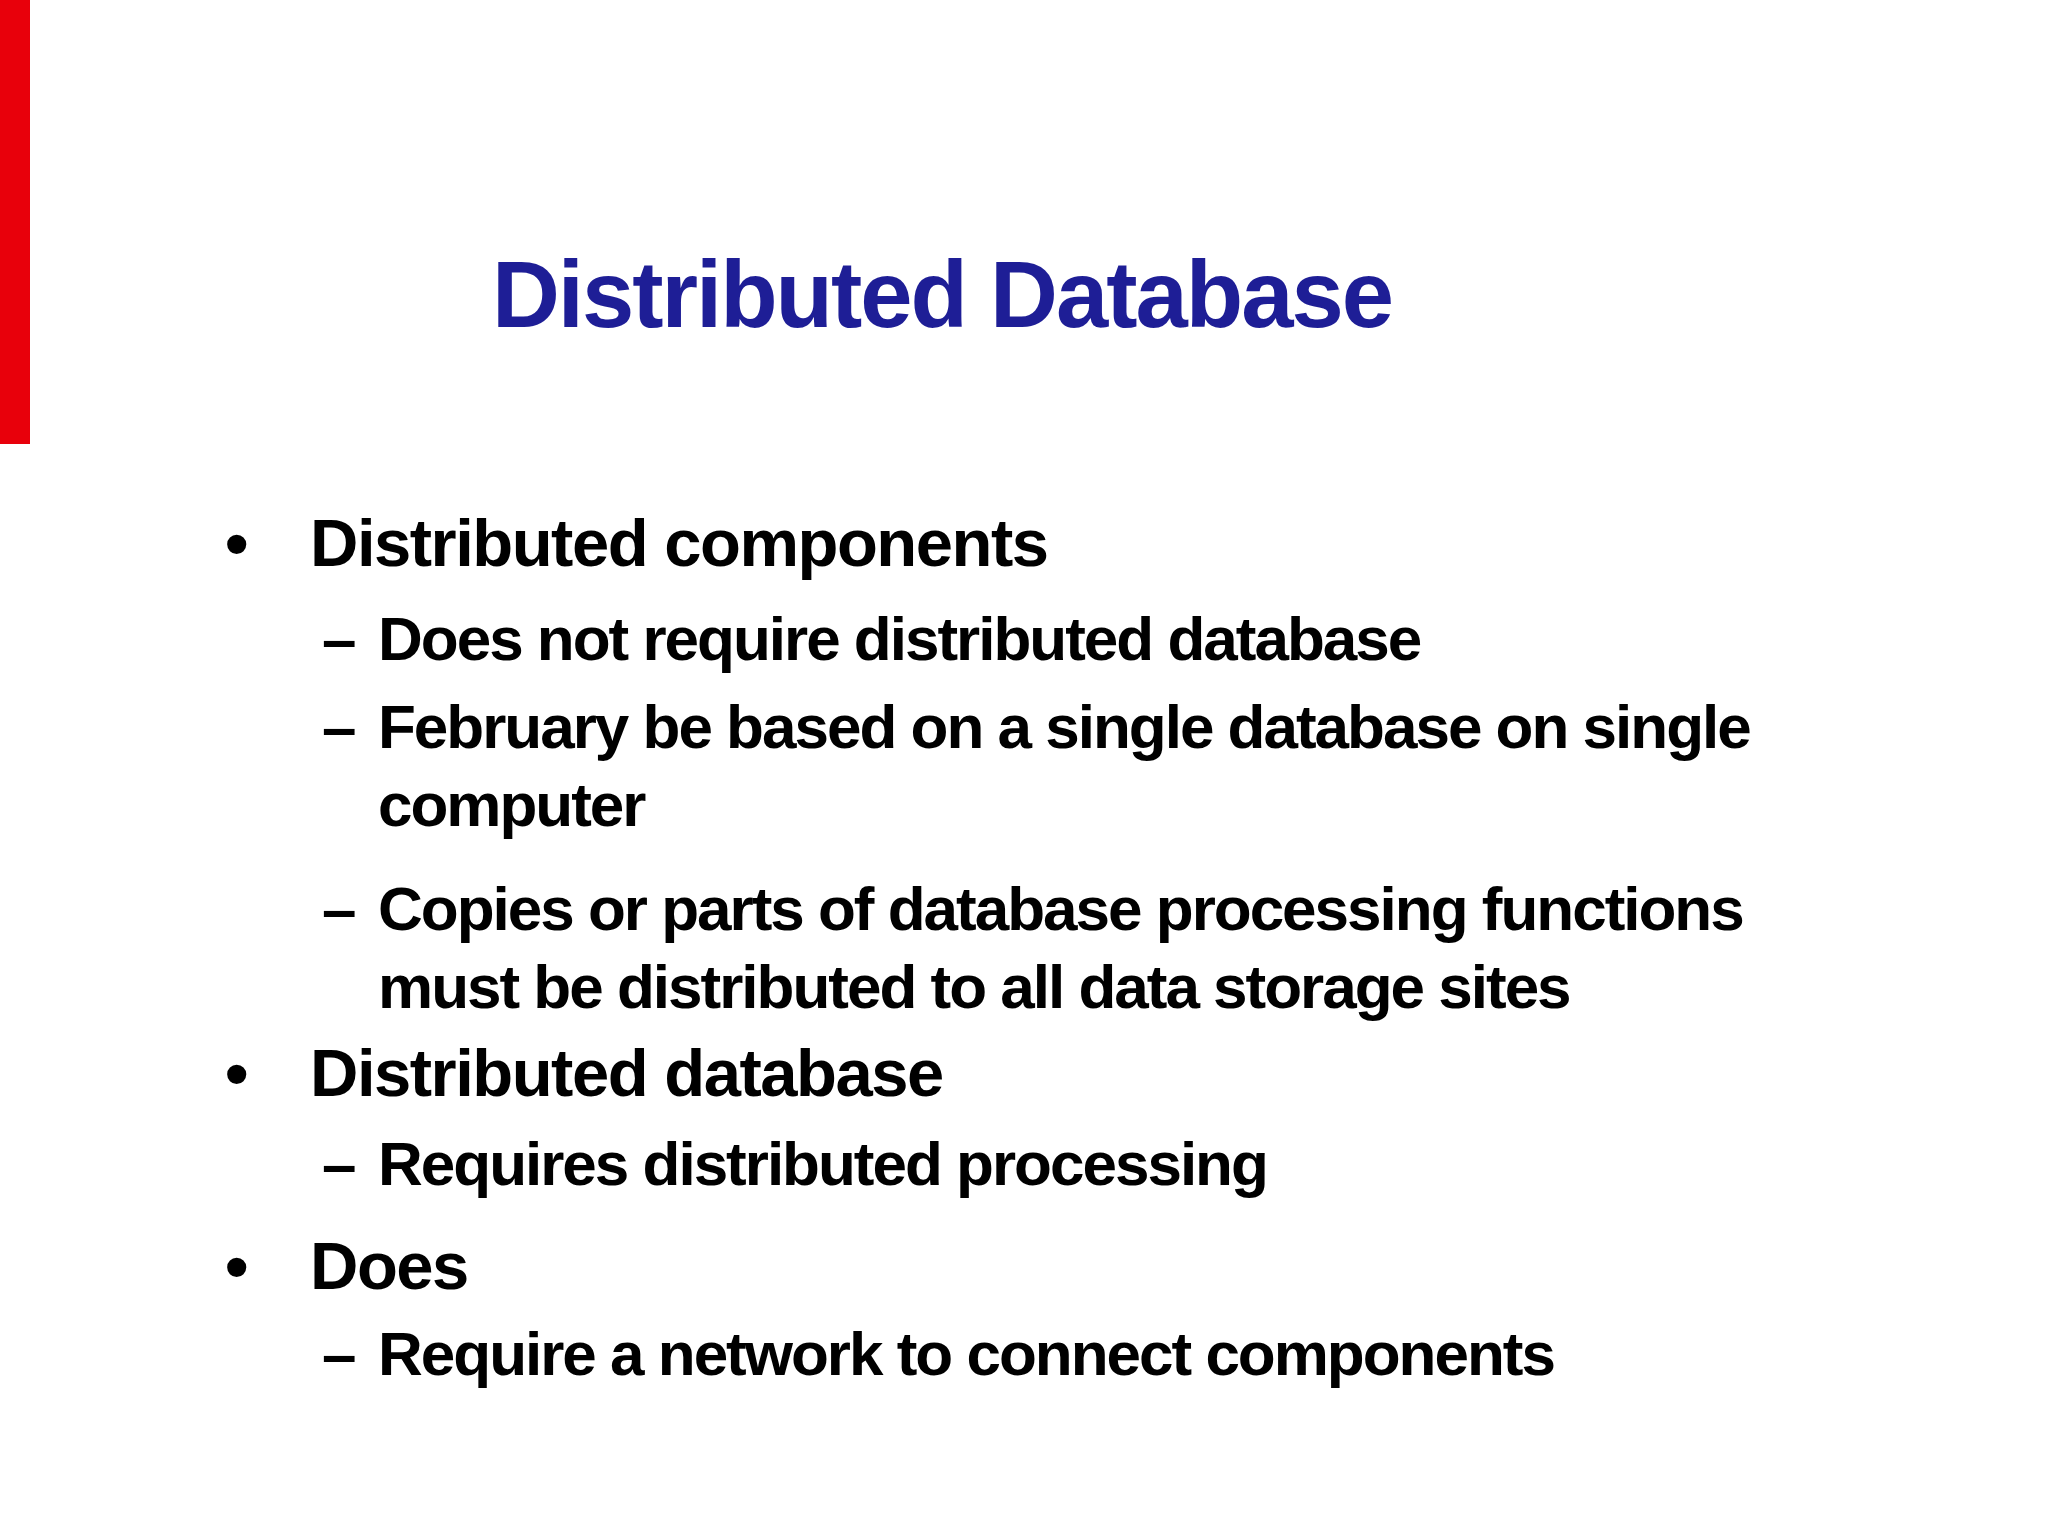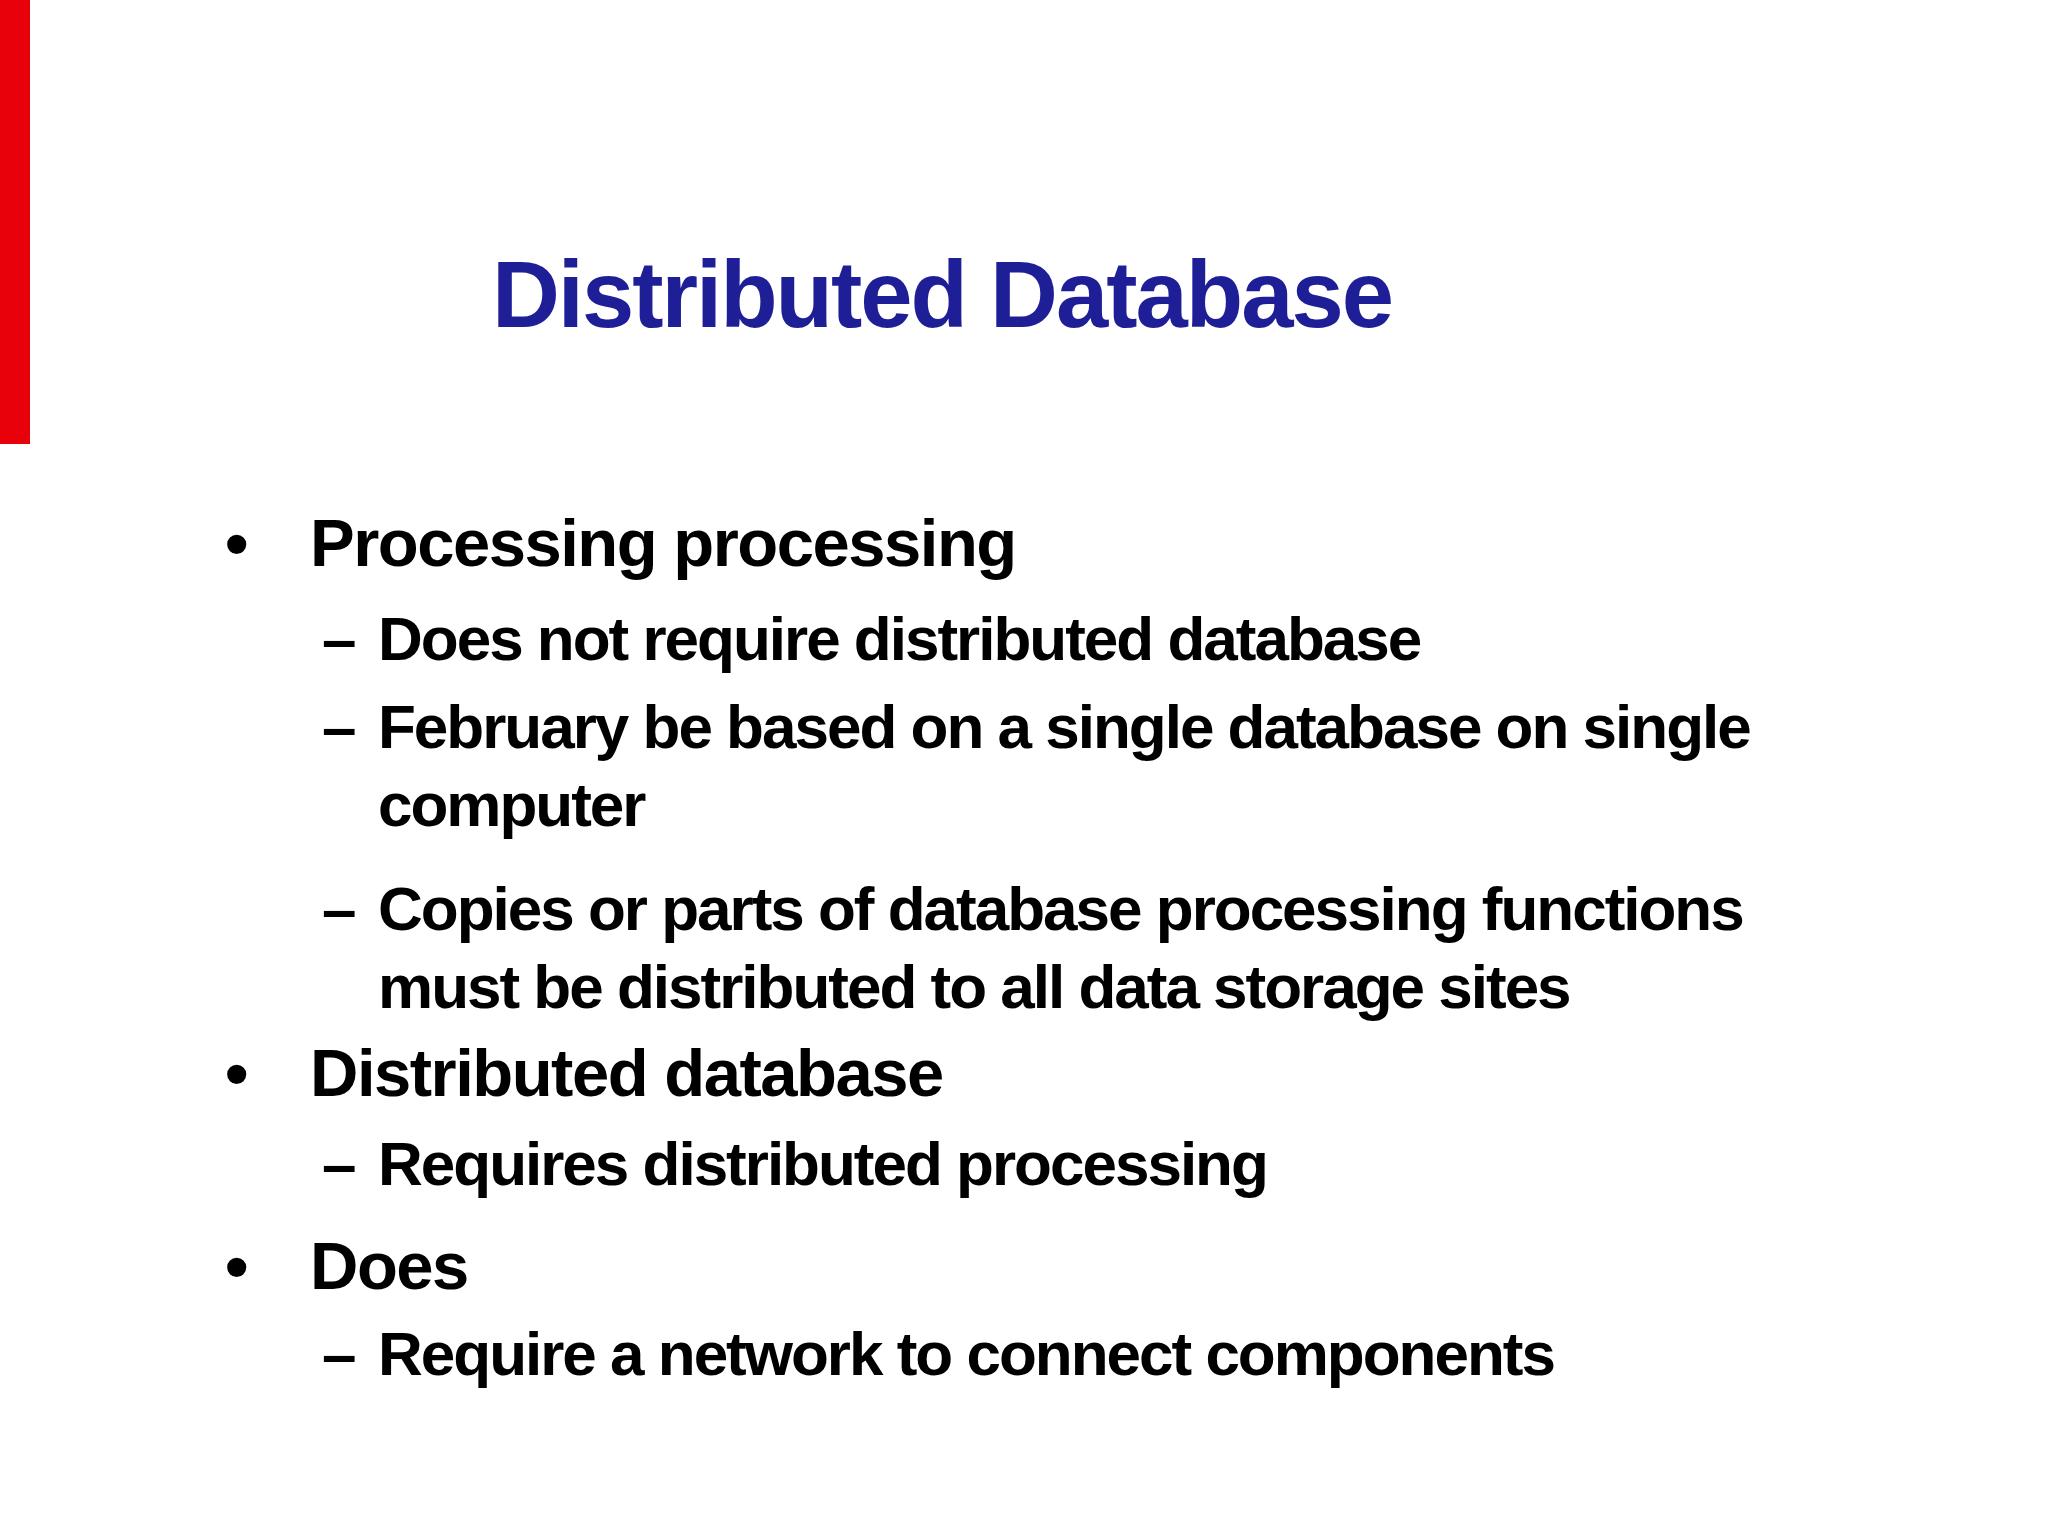--- a/index.html
+++ b/index.html
@@ -79,21 +79,21 @@
 <div class="slide">
 
   <div class="red-bar"></div>
 
   <div class="title">
     <span class="tline">Distributed Database</span>
   </div>
 
   <div class="line l1" style="top:504px">
     <span class="mk">•</span>
-    <span class="tx">Processing processing</span>
+    <span class="tx">Distributed components</span>
   </div>
 
   <div class="line l2" style="top:600px">
     <span class="mk">–</span>
     <span class="tx">Does not require distributed database</span>
   </div>
 
   <div class="line l2" style="top:688px">
     <span class="mk">–</span>
     <span class="tx">February be based on a single database on single computer</span>

